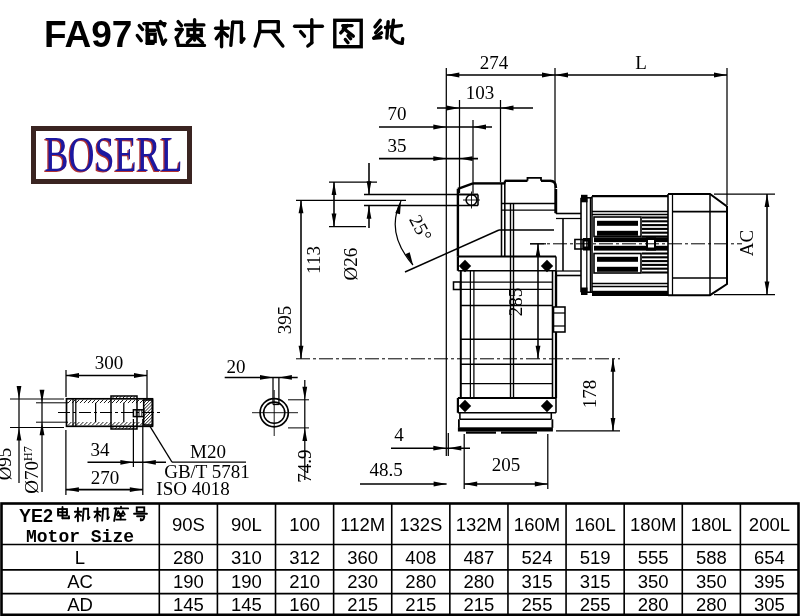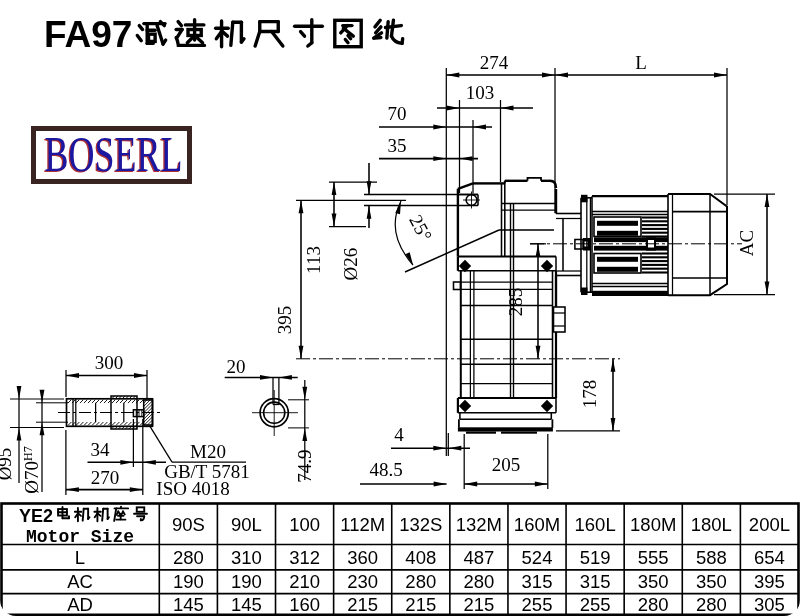--- a/index.html
+++ b/index.html
@@ -1,15 +1,15 @@
 <!DOCTYPE html>
 <html><head><meta charset="utf-8">
 <style>
 html,body{margin:0;padding:0;background:#fff;}
-#page{position:relative;width:800px;height:616px;overflow:hidden;border-radius:16px;}
+#page{position:relative;width:800px;height:616px;overflow:hidden;}
 </style></head>
 <body>
 <div id="page">
 <svg width="800" height="616" viewBox="0 0 800 616">
 <text x="44" y="47" font-family="Liberation Sans, sans-serif" font-size="37" font-weight="bold" fill="#000" text-anchor="start">FA97</text>
 <g transform="translate(134,17) scale(0.3300)" stroke="#000" stroke-width="10.3" stroke-linecap="round" fill="none">
         <line x1="16" y1="26" x2="26" y2="38"></line>
         <line x1="10" y1="56" x2="22" y2="72"></line>
         <line x1="30" y1="20" x2="94" y2="20"></line>
         <line x1="40" y1="20" x2="40" y2="80"></line>

